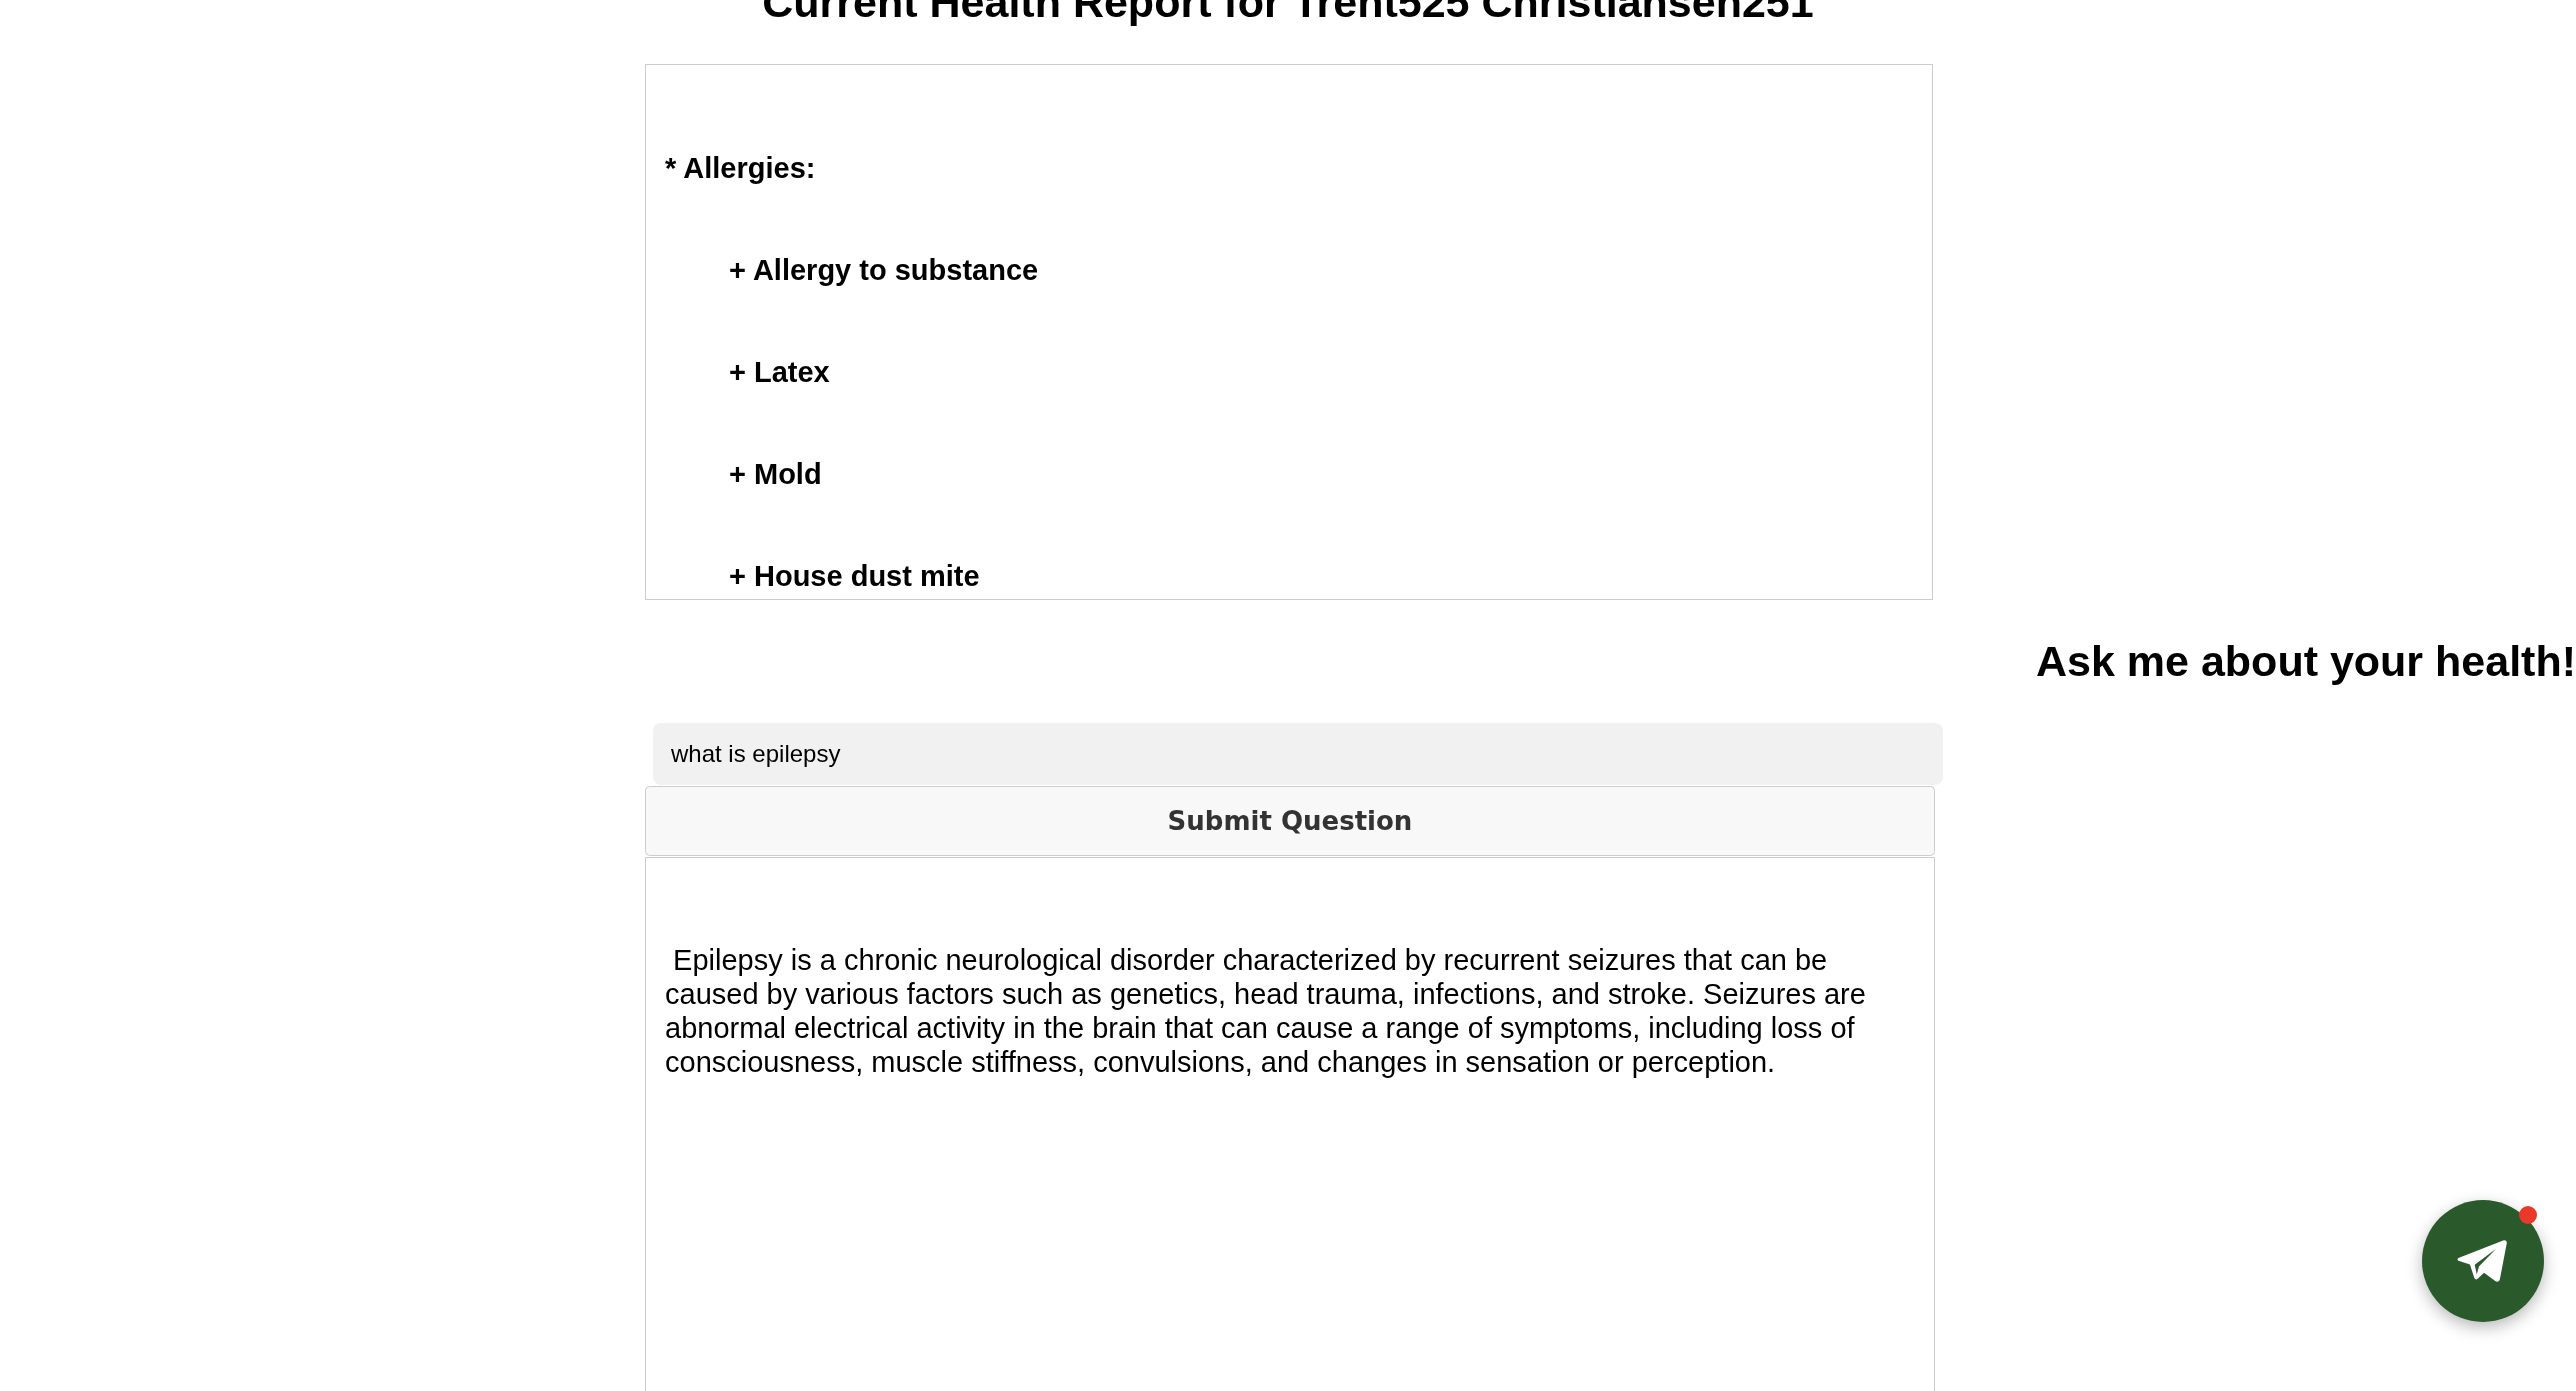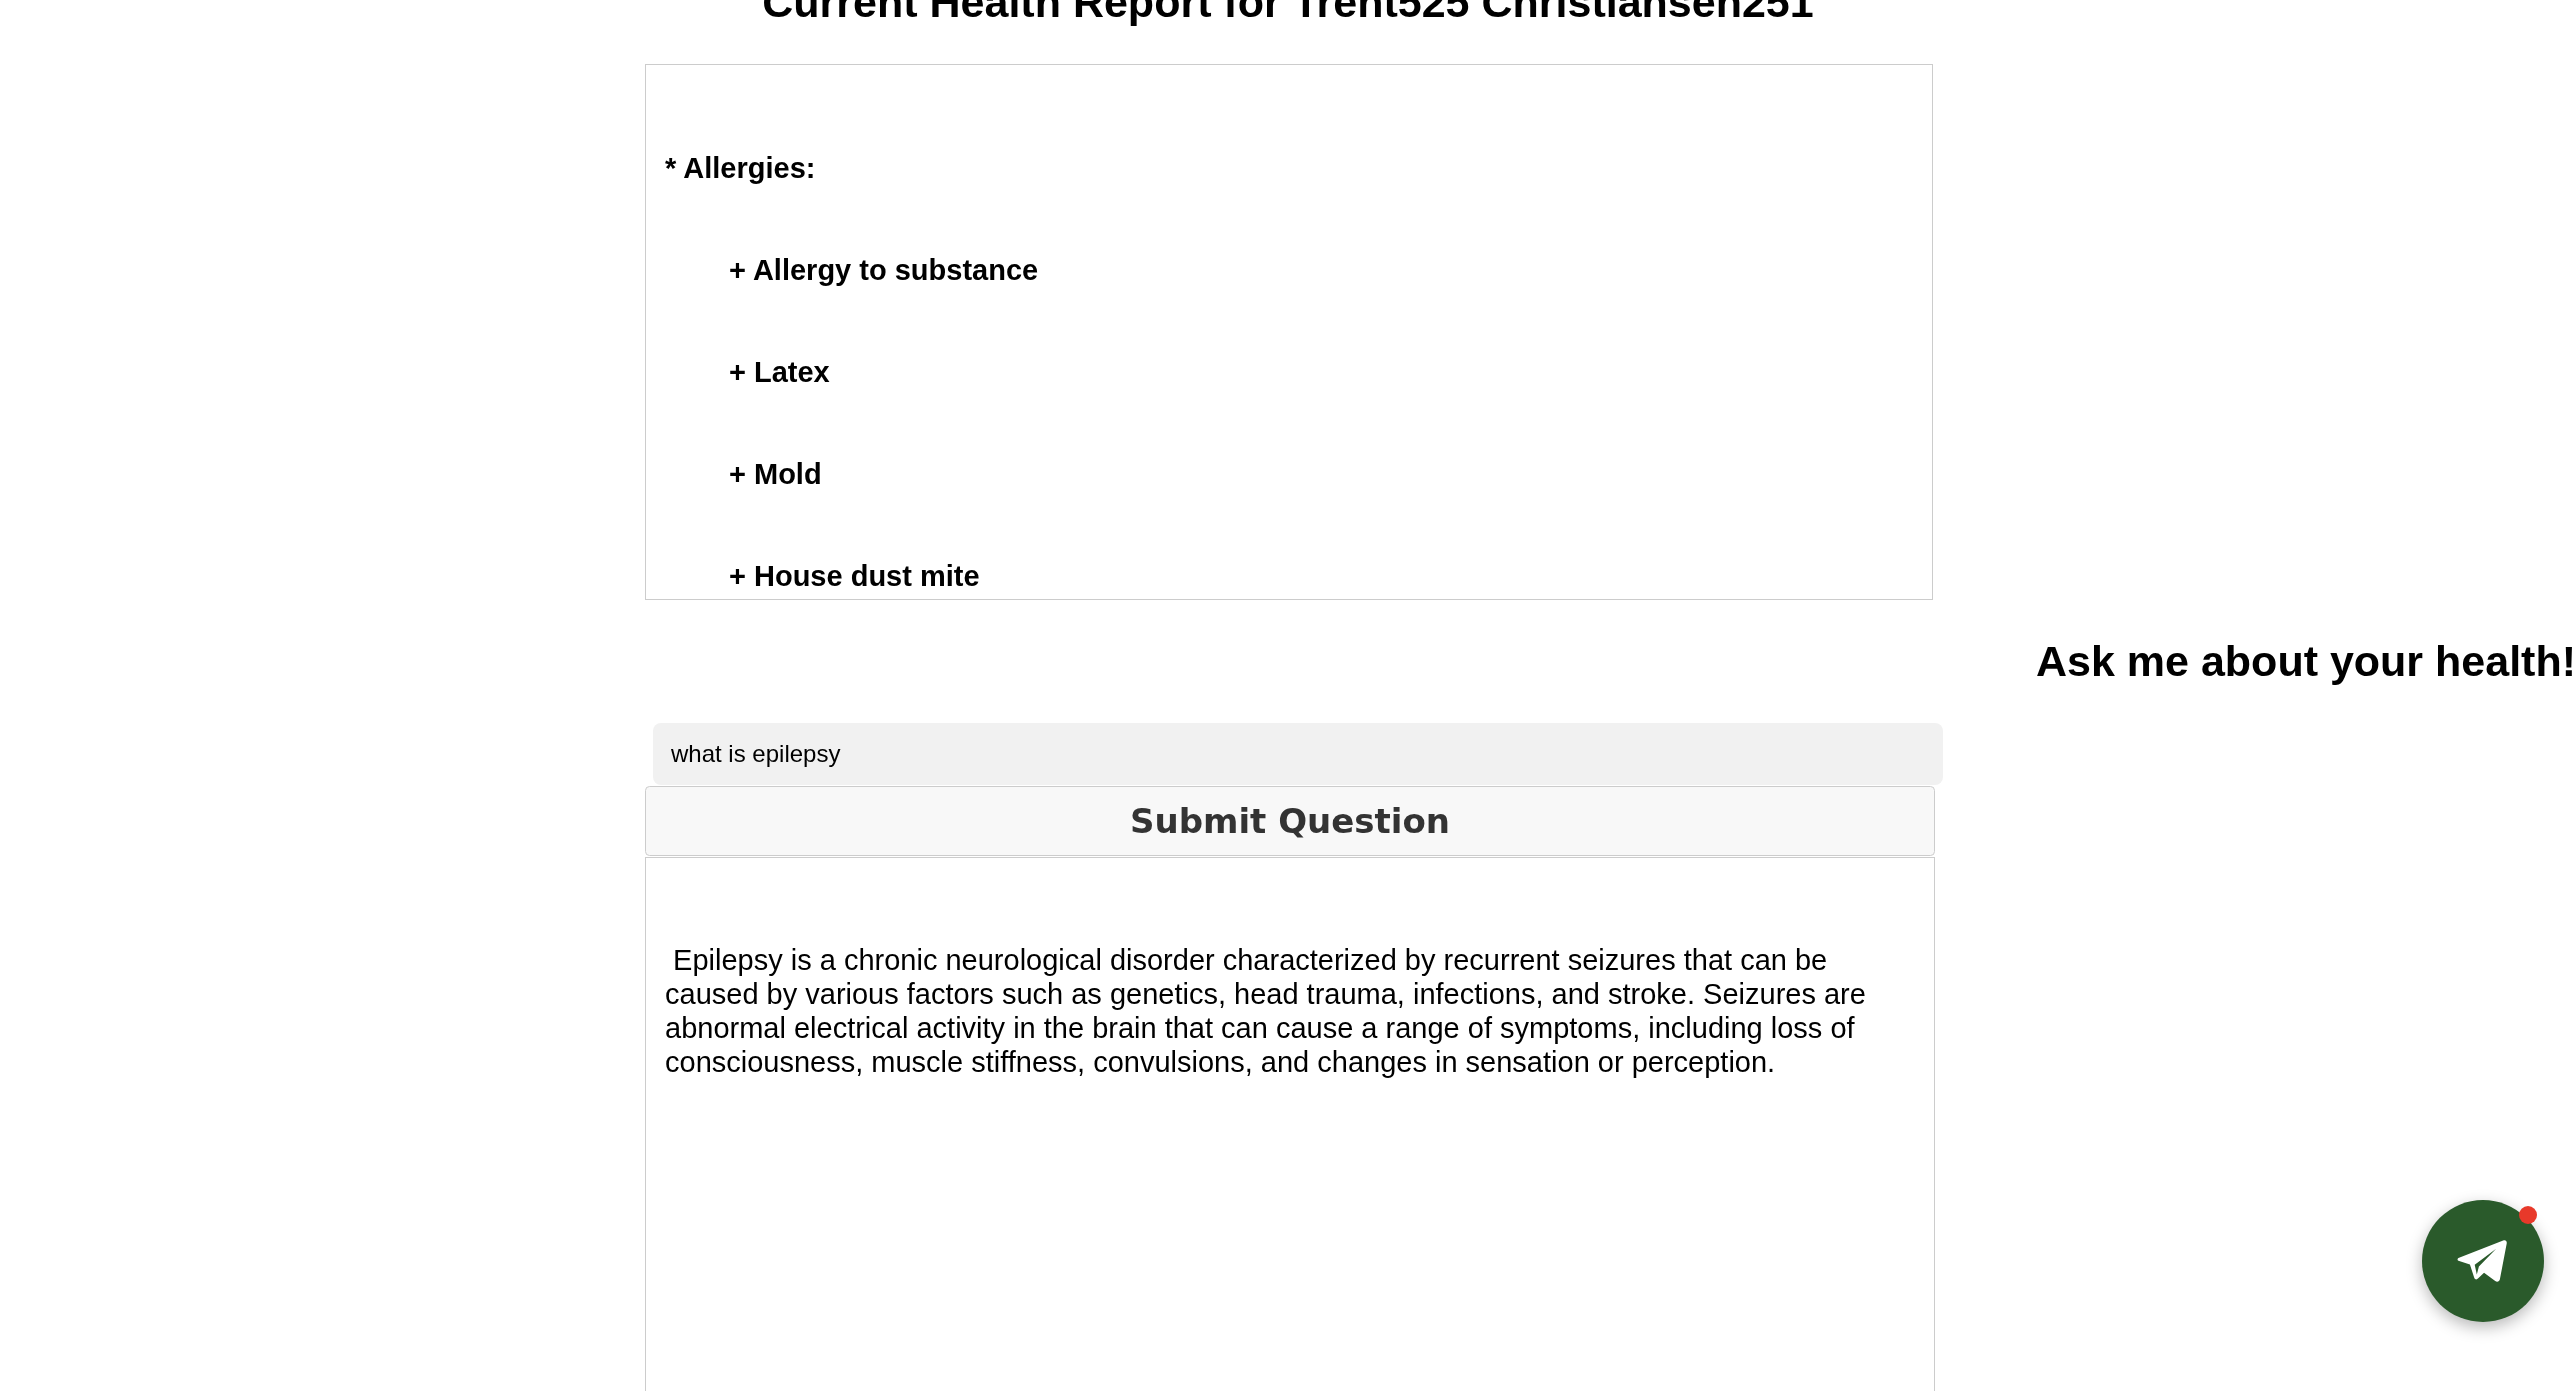--- a/index.html
+++ b/index.html
@@ -79,21 +79,21 @@
       left: 645px;
       top: 786px;
       width: 1290px;
       height: 70px;
       box-sizing: border-box;
       background: #f8f8f8;
       border: 1.8px solid #cccccc;
       border-radius: 4.5px;
       font-family: "DejaVu Sans", sans-serif;
       font-weight: bold;
-      font-size: 34px;
+      font-size: 26px;
       color: #333333;
       cursor: pointer;
       text-align: center;
       line-height: 66px;
     }
     .response-box {
       position: absolute;
       left: 645px;
       top: 857px;
       width: 1290px;

